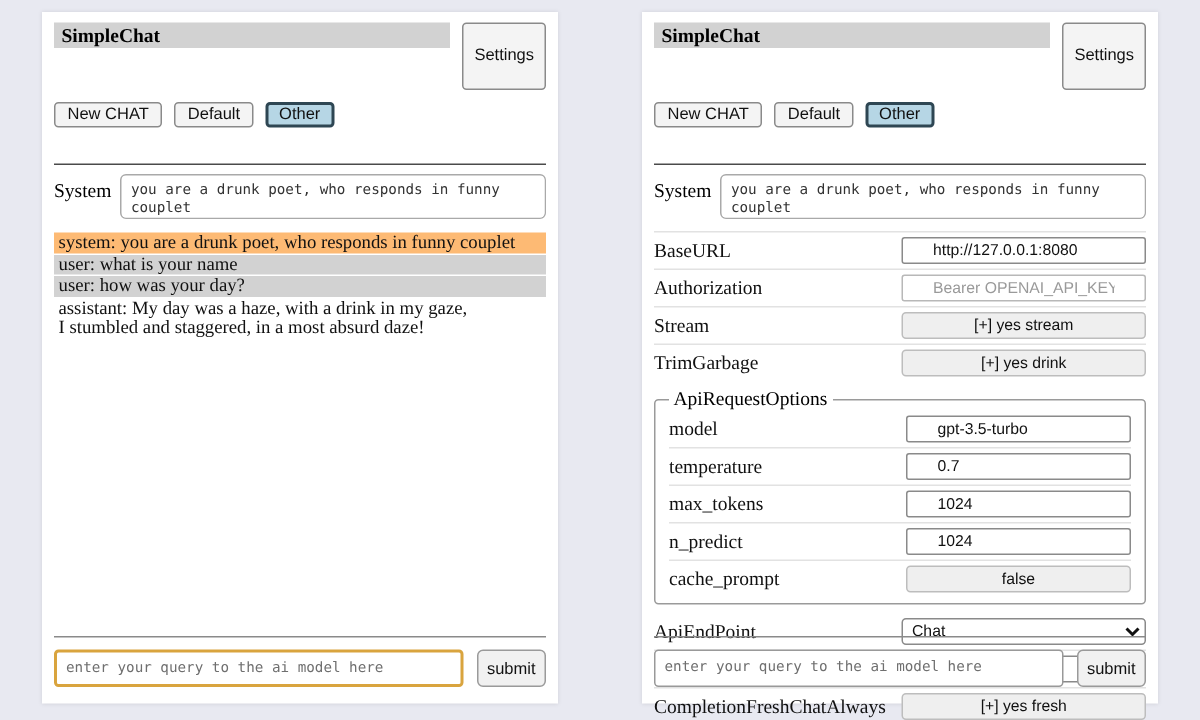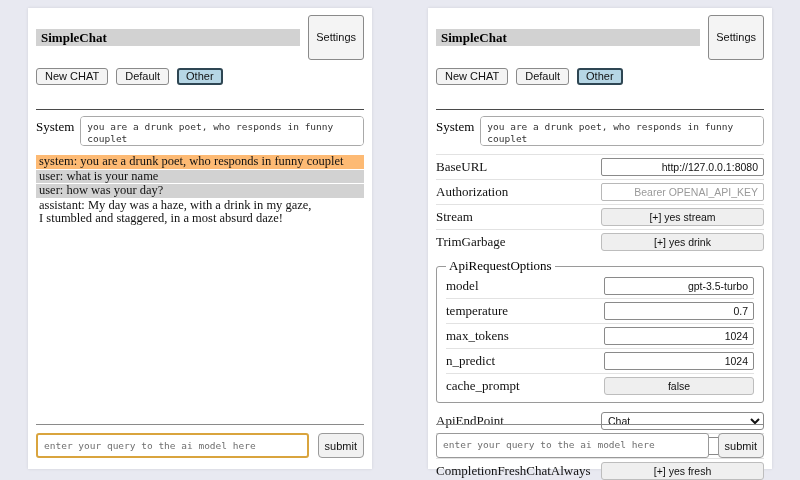--- a/index.html
+++ b/index.html
@@ -11,21 +11,21 @@
   }
   .panel {
     position:absolute; top:8px; width:344px; height:461px;
     background:#ffffff; box-shadow:0 0 3px rgba(0,0,0,0.10);
   }
   #panel-chat { left:28px; }
   #panel-settings { left:428px; }
   .panel-inner { padding:7px 8px 0 8px; }
 
   
-  .titlebar { display:flex; align-items:center; gap:8px; margin-bottom:8px; }
+  .titlebar { display:flex; align-items:flex-start; gap:8px; margin-bottom:8px; }
   .app-title { flex:1; background:#d2d2d2; font-weight:bold; font-size:13px; padding:1px 5px; line-height:15px; }
   .settings-btn {
     font-family:"Liberation Sans", sans-serif; font-size:11px; line-height:13px;
     background:#f4f4f4; border:1px solid #8a8a8a; border-radius:3px; padding:15px 7px; color:#111;
   }
   .tabs-row { display:flex; gap:8px; margin-bottom:24px; }
   .tab-btn {
     font-family:"Liberation Sans", sans-serif; font-size:11px; line-height:13px;
     background:#f4f4f4; border:1px solid #8a8a8a; border-radius:3px; padding:1px 8px; color:#111;
   }
@@ -68,21 +68,21 @@
   
   .settings-area { border-top:1px solid #e2e2e2; }
   .srow {
     display:flex; align-items:center; justify-content:space-between;
     min-height:20px; border-bottom:1px solid #e2e2e2; padding:3px 0;
   }
   .srow-label { font-size:13px; color:#111; }
   .sval { width:163px; }
   input.sval {
     font-family:"Liberation Sans", sans-serif; font-size:10.5px;
-    border:1px solid #8a8a8a; border-radius:2px; padding:2px 5px; color:#111; outline:none;text-align:right;
+    border:1px solid #8a8a8a; border-radius:2px; padding:2px 20px; color:#111; outline:none;
   }
   input.sval.ph-only { border-color:#b8b8b8; }
   input.sval.ph-only::placeholder { color:#9a9a9a; }
   button.sval {
     font-family:"Liberation Sans", sans-serif; font-size:10.5px;
     background:#efefef; border:1px solid #bdbdbd; border-radius:3px; padding:2px 0; color:#111;
   }
   select.sval {
     font-family:"Liberation Sans", sans-serif; font-size:10.5px; height:18px;
     border:1px solid #8a8a8a; border-radius:3px; background:#fff; color:#111; padding:0 2px;

